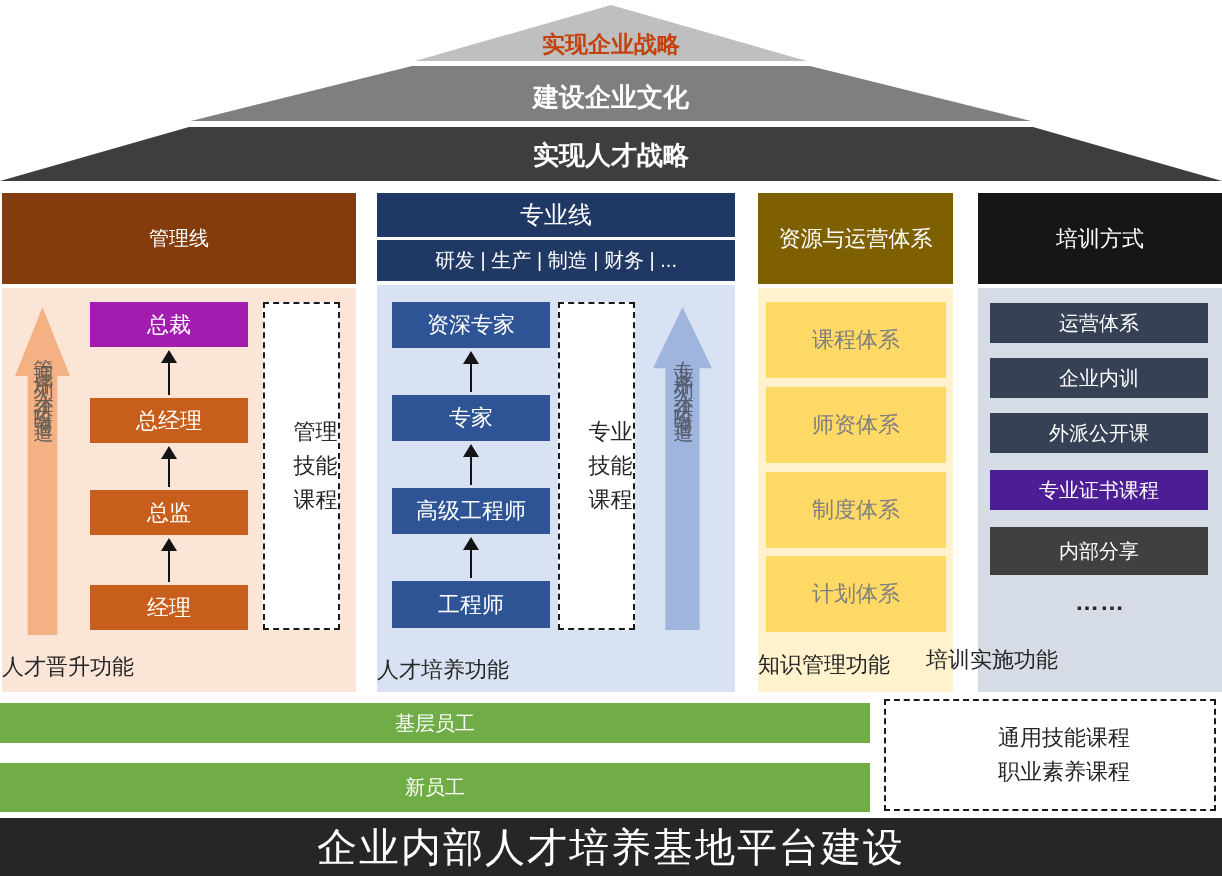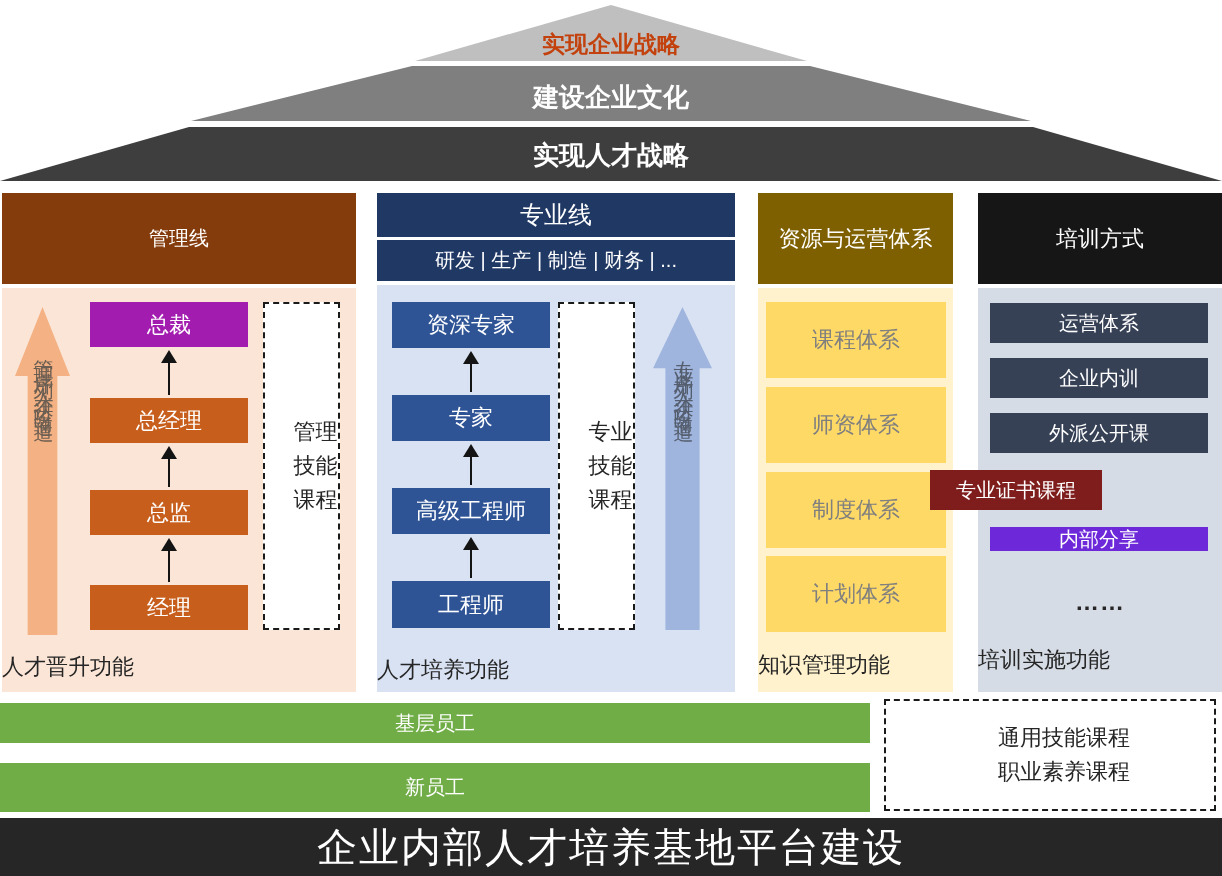--- a/index.html
+++ b/index.html
@@ -136,26 +136,26 @@
     <div class="col-footer" style="left:758px;top:650px;width:195px">知识管理功能</div>
   </div>
 
   <div>
     <div class="col-header" style="left:978px;top:193px;width:244px;height:91px;background:#161616;font-size:22px">培训方式</div>
     <div class="col-body" style="left:978px;top:288px;width:244px;height:404px;background:#D6DCE5"></div>
 
     <div class="lv-box" style="left:990px;top:303px;width:218px;height:40px;background:#364156;font-size:20px">运营体系</div>
     <div class="lv-box" style="left:990px;top:358px;width:218px;height:40px;background:#364156;font-size:20px">企业内训</div>
     <div class="lv-box" style="left:990px;top:413px;width:218px;height:40px;background:#364156;font-size:20px">外派公开课</div>
-    <div class="lv-box" style="left:930px;top:470px;width:172px;height:40px;background:#7f1d1d;font-size:20px">专业证书课程</div>
-    <div class="lv-box" style="left:990px;top:527px;width:218px;height:24px;background:#6d28d9;font-size:20px">内部分享</div>
+    <div class="lv-box" style="left:990px;top:470px;width:218px;height:40px;background:#4c1d95;font-size:20px">专业证书课程</div>
+    <div class="lv-box" style="left:990px;top:527px;width:218px;height:48px;background:#404040;font-size:20px">内部分享</div>
 
     <div class="dots" style="left:978px;top:596px;width:244px">……</div>
 
-    <div class="col-footer" style="left:978px;top:645px;width:244px">培训实施功能</div>
+    <div class="col-footer" style="left:926px;top:645px;width:244px">培训实施功能</div>
   </div>
 
   <div>
     <div class="green-bar" style="top:703px;height:40px">基层员工</div>
     <div class="green-bar" style="top:763px;height:49px">新员工</div>
 
     <div class="dashed-box" style="left:884px;top:699px;width:332px;height:112px">
       <span>通用技能课程</span>
       <span>职业素养课程</span>
     </div>

